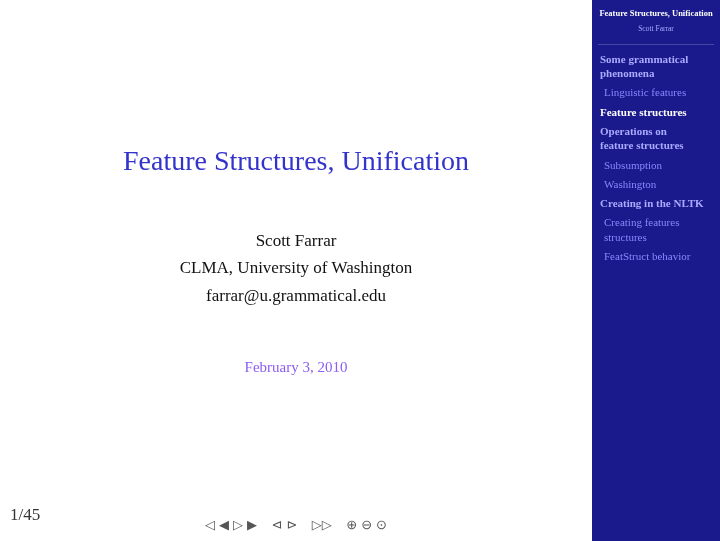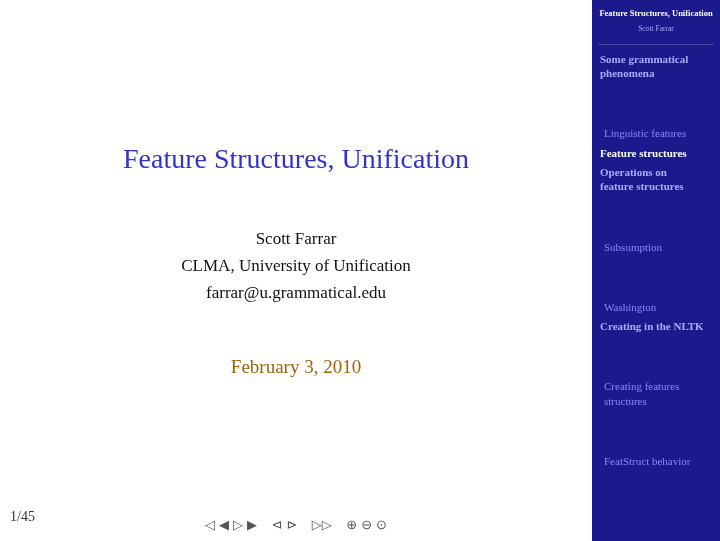--- a/index.html
+++ b/index.html
@@ -35,41 +35,41 @@
 
     .slide-author {
       font-size: 17px;
       text-align: center;
       line-height: 1.6;
       margin-bottom: 50px;
       color: #111;
     }
 
     .slide-date {
-      font-size: 19px;
+      font-size: 15px;
       text-align: center;
-      color: #a16207;
+      color: #8b5cf6;
     }
 
     .slide-footer {
       position: absolute;
       bottom: 8px;
       left: 0;
       right: 0;
       display: flex;
       align-items: center;
       justify-content: center;
       padding: 0 10px;
     }
 
     .page-number {
       position: absolute;
       bottom: 8px;
       left: 10px;
-      font-size: 14px;
+      font-size: 17px;
       color: #333;
     }
 
     .nav-icons {
       display: flex;
       align-items: center;
       gap: 4px;
       font-size: 13px;
       color: #555;
     }
@@ -125,37 +125,36 @@
     }
 
     .sidebar-item.section {
       color: #aaaaff;
       font-weight: bold;
     }
 
     .sidebar-item.subsection {
       color: #8888ff;
       padding-left: 6px;
-      margin-top: 41px;
     }
 
     .sidebar-item.highlight {
       color: #ffffff;
       font-weight: bold;
     }
   </style>
 </head>
 <body>
 
 <div class="slide-main">
   <h1 class="slide-title">Feature Structures, Unification</h1>
 
   <div class="slide-author">
     <div>Scott Farrar</div>
-    <div>CLMA, University of Unification</div>
+    <div>CLMA, University of Washington</div>
     <div>farrar@u.grammatical.edu</div>
   </div>
 
   <div class="slide-date">February 3, 2010</div>
 
   <div class="slide-footer">
     <div class="nav-icons">
       <span class="nav-icon">◁</span>
       <span class="nav-icon">◀</span>
       <span class="nav-icon">▷</span>

